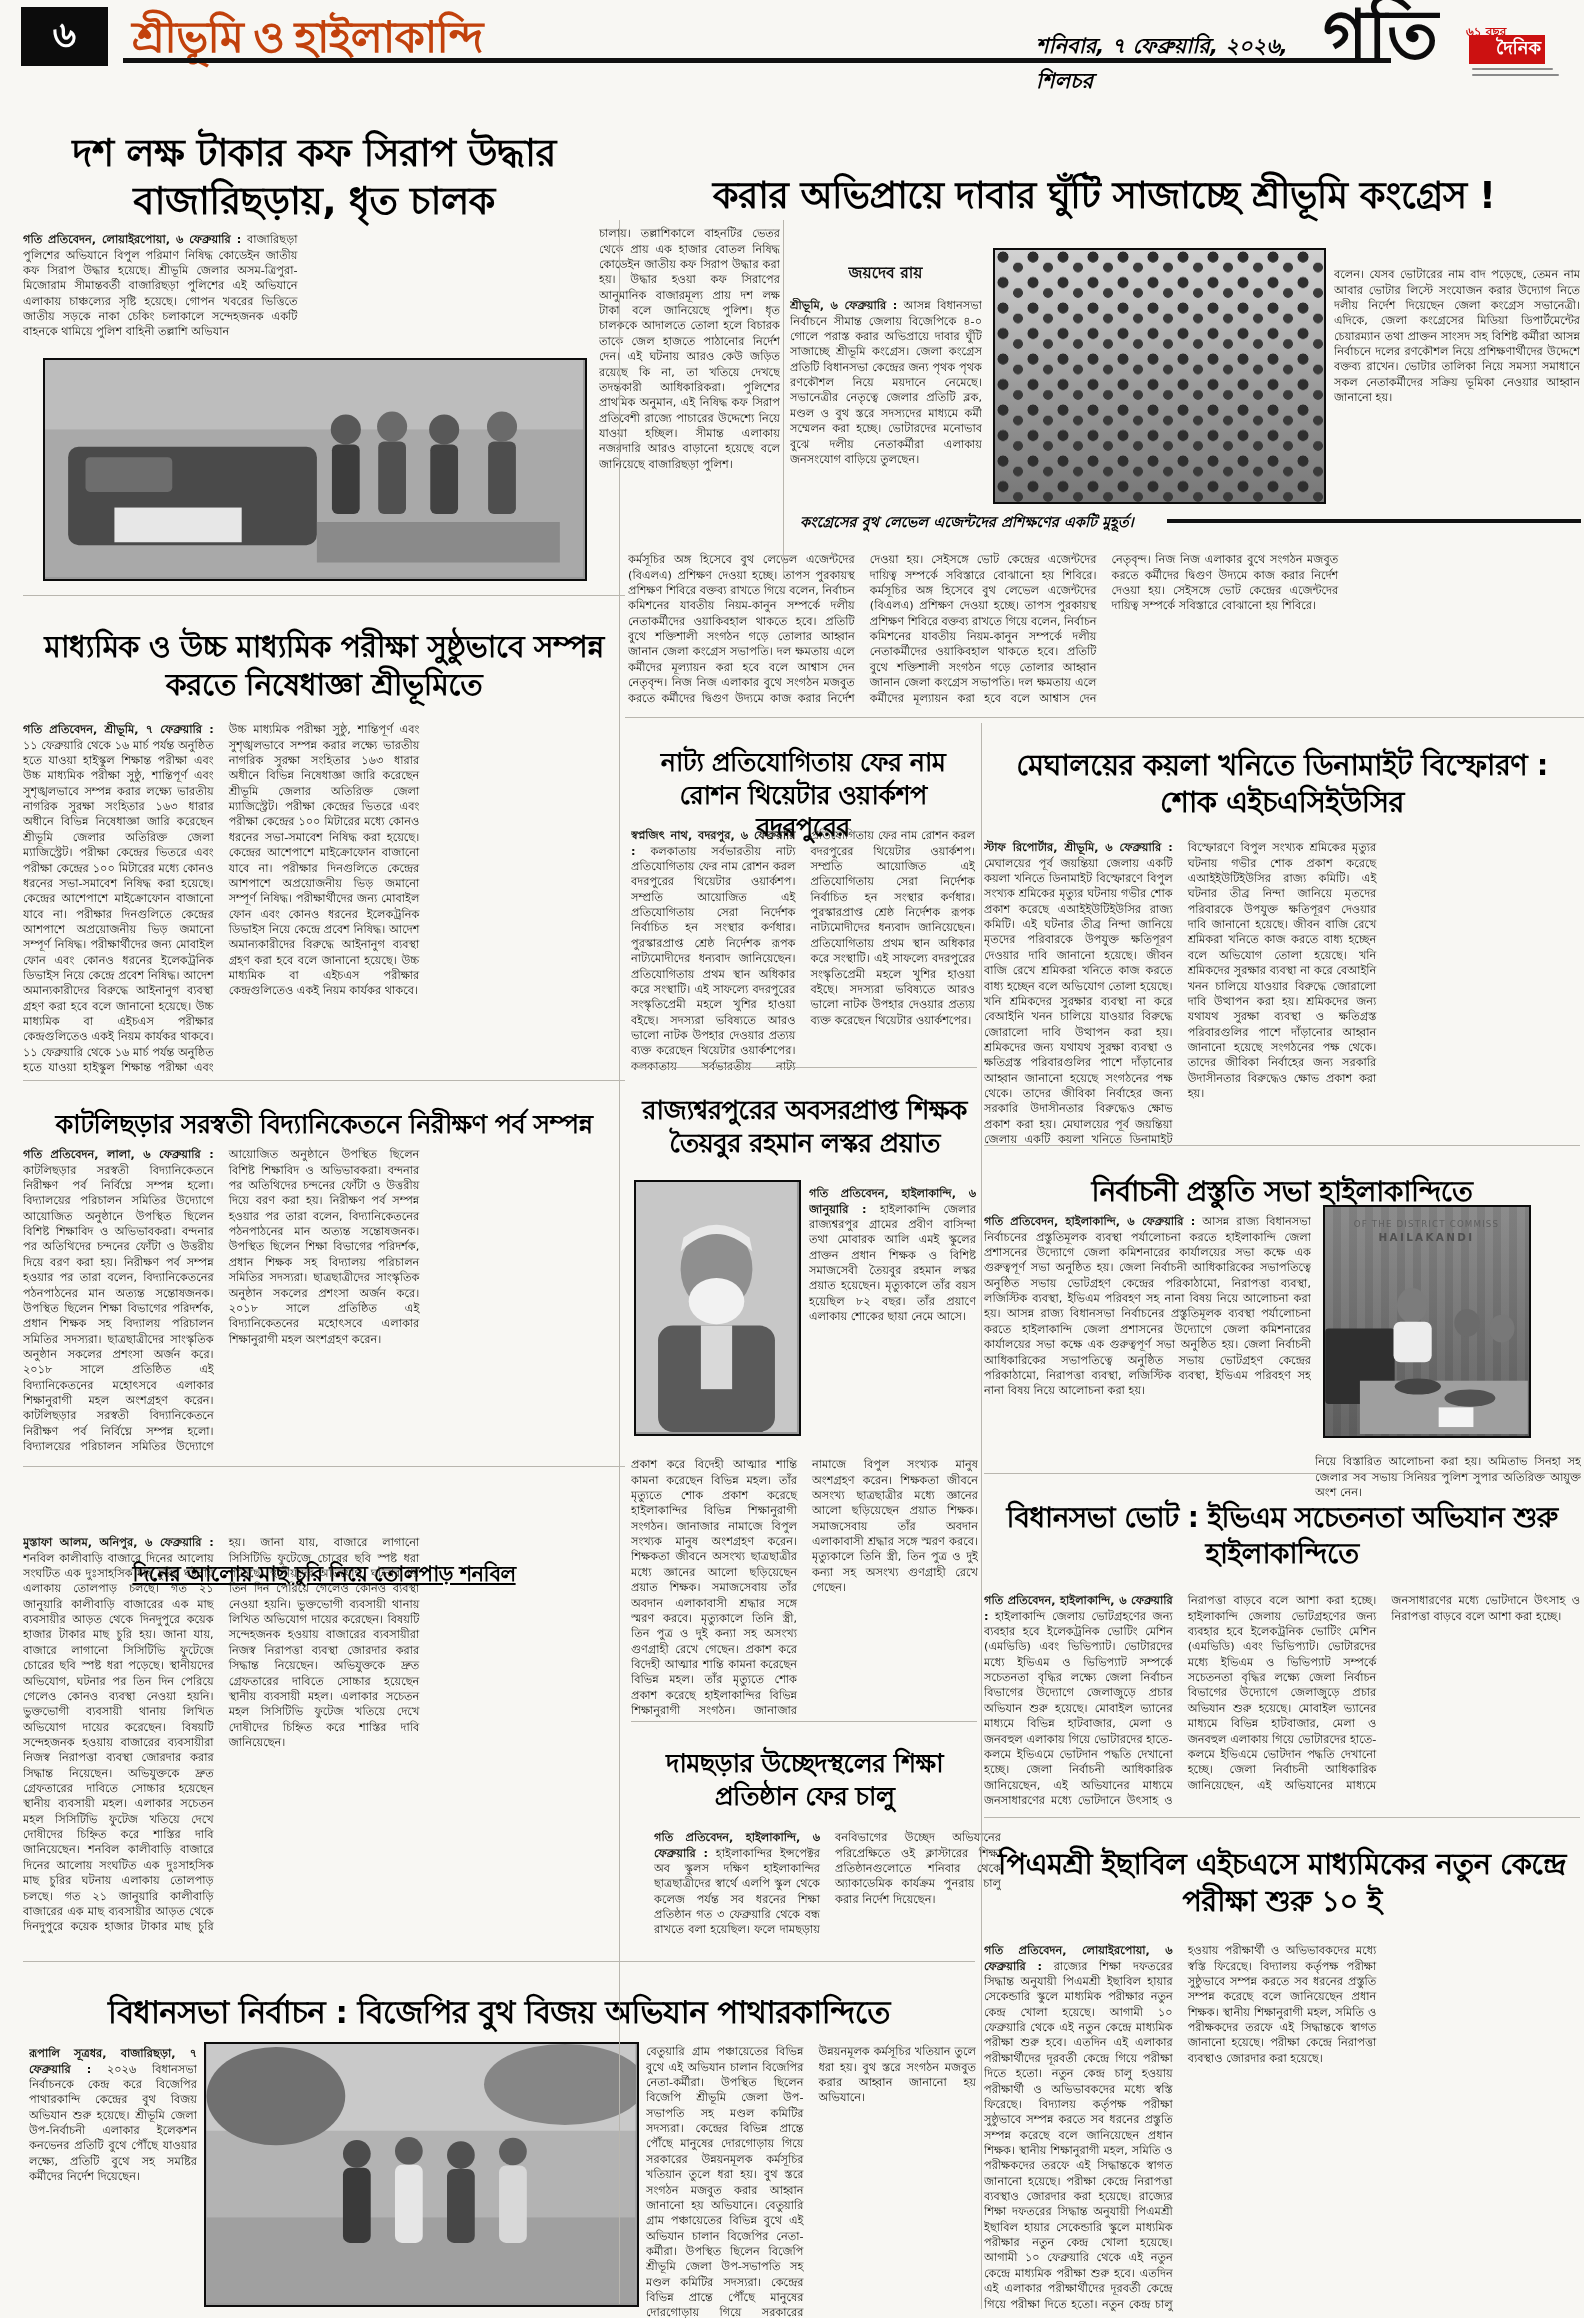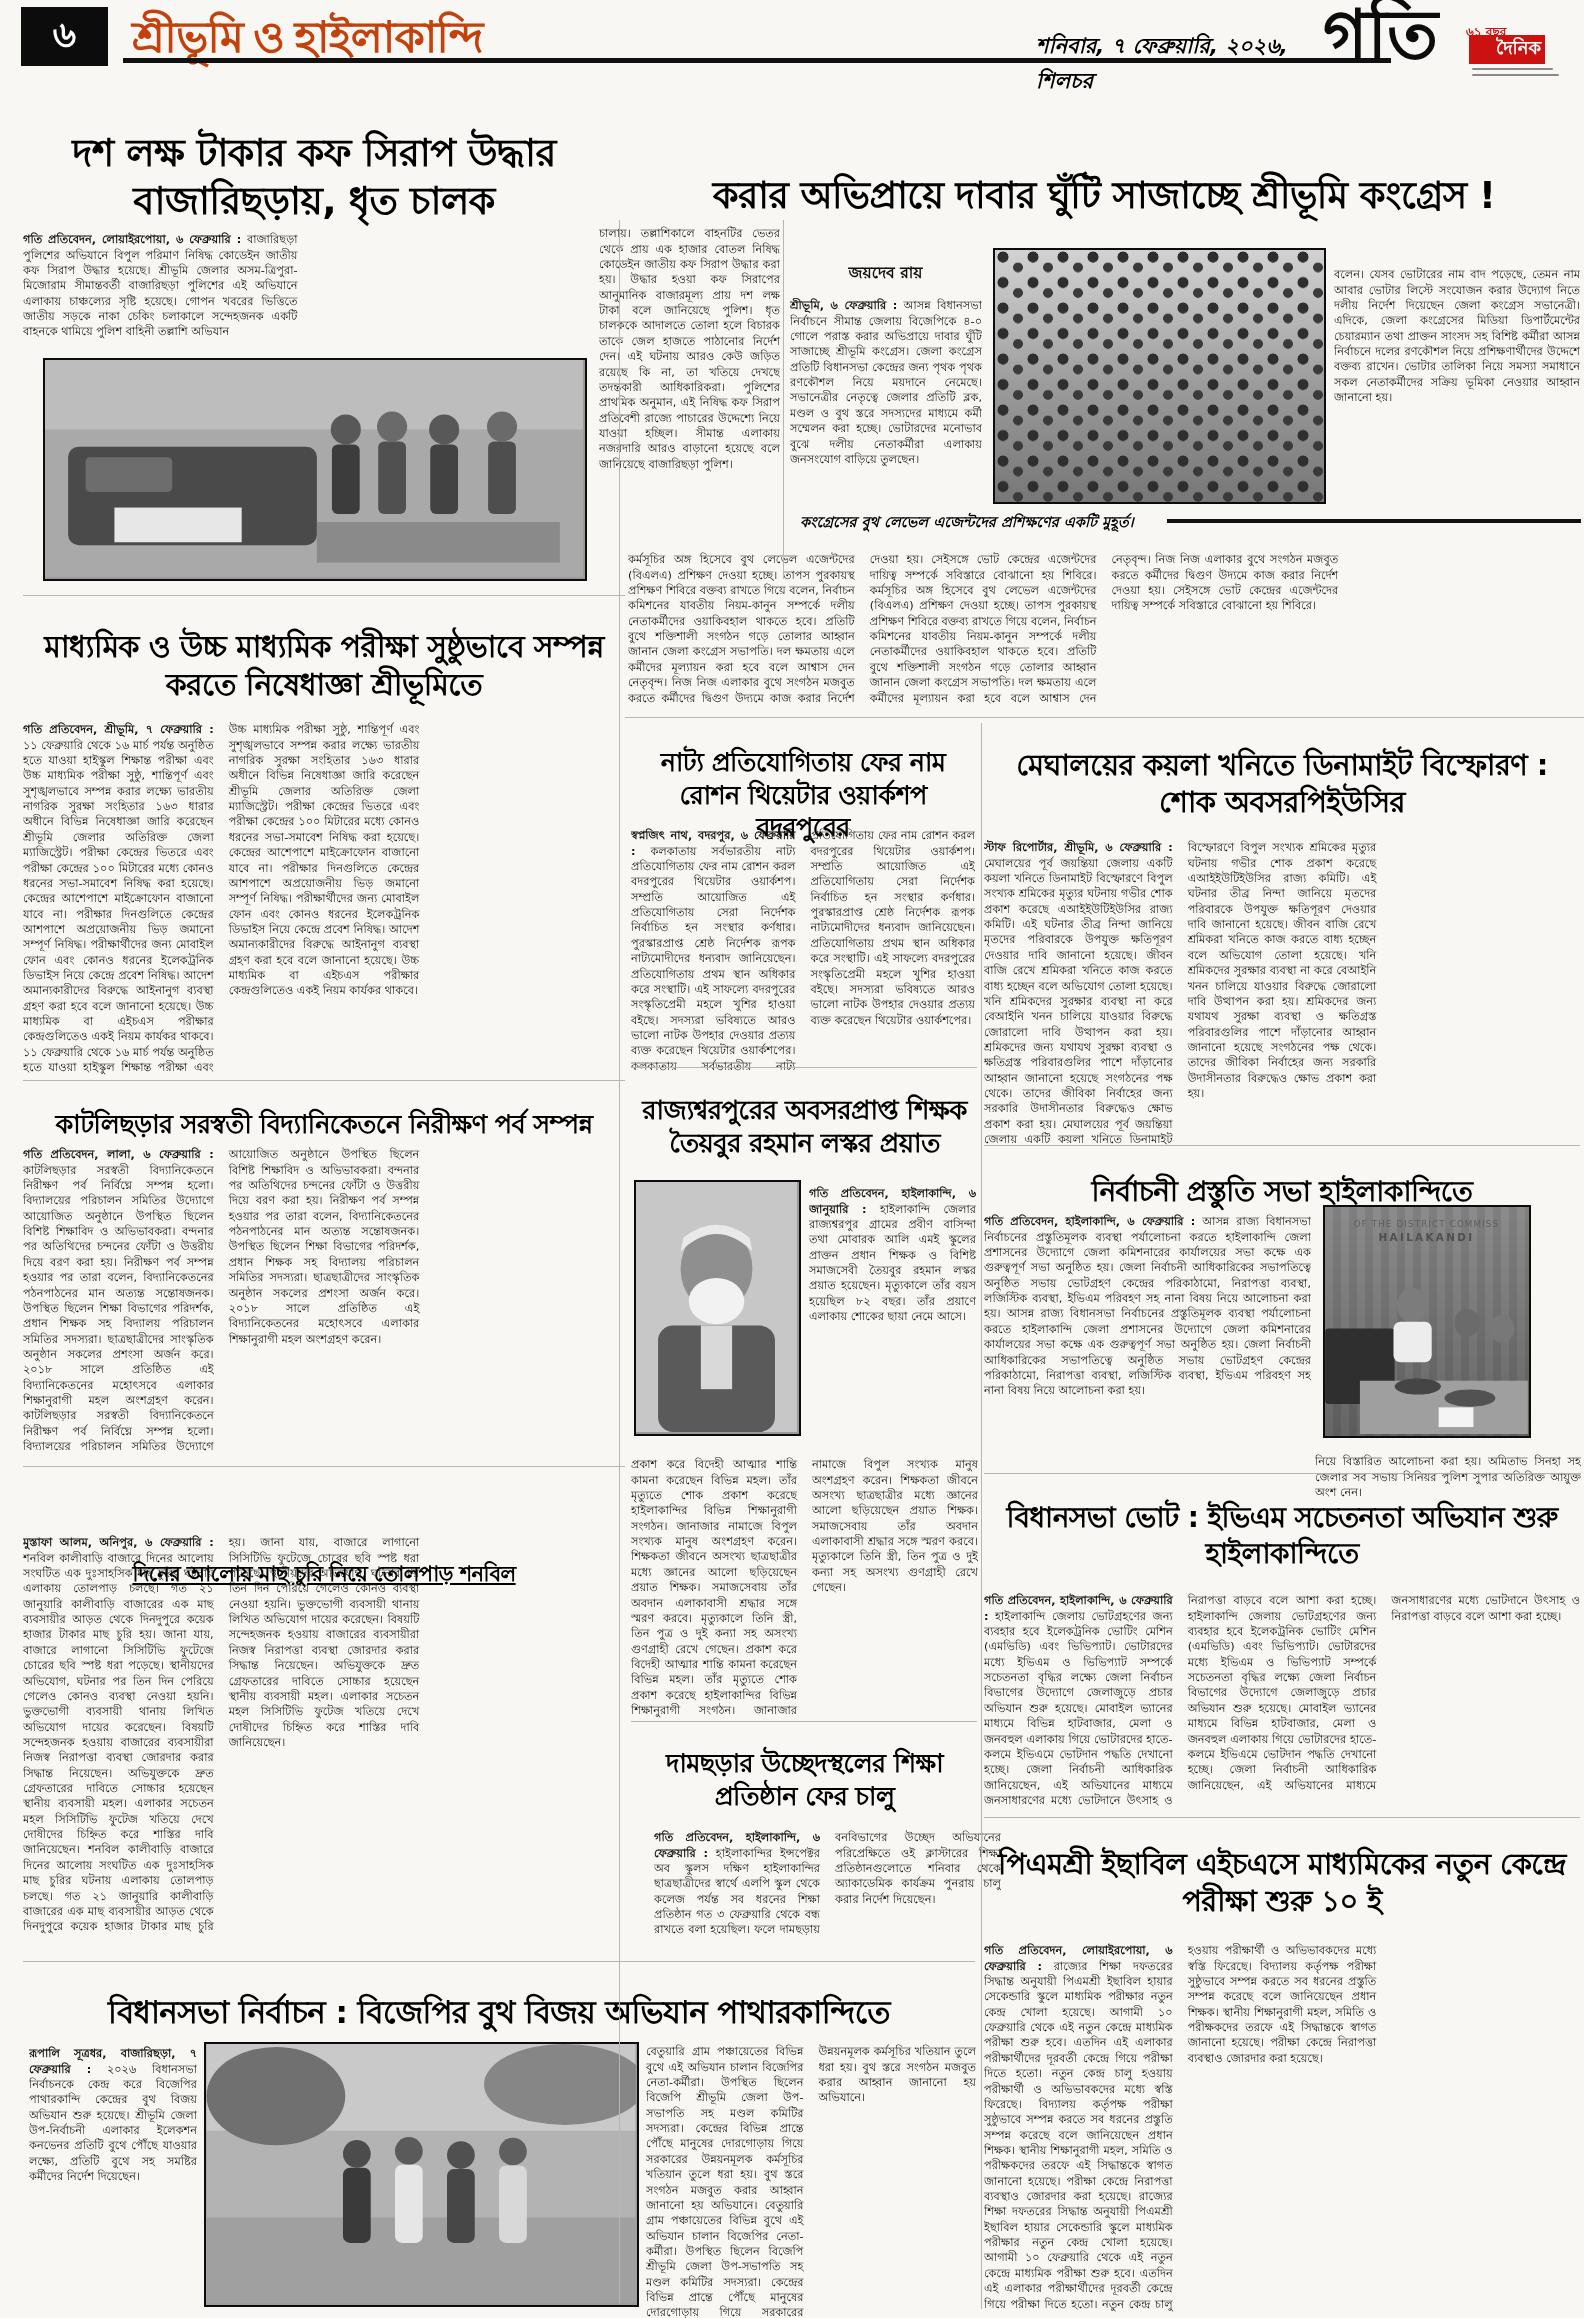--- a/index.html
+++ b/index.html
@@ -115,21 +115,21 @@
 
 <section>
   <h2 class="abs headline" style="left:631px;top:725px;width:344px;font-size:25.5px;">নাট্য প্রতিযোগিতায় ফের নাম রোশন থিয়েটার ওয়ার্কশপ বদরপুরের</h2>
   <p class="abs body-text cols-2" style="left:631px;top:817px;width:344px;height:246px;">
     <span class="byline">স্বপ্নজিৎ নাথ, বদরপুর, ৬ ফেব্রুয়ারি :</span>
     <span>কলকাতায় সর্বভারতীয় নাট্য প্রতিযোগিতায় ফের নাম রোশন করল বদরপুরের থিয়েটার ওয়ার্কশপ। সম্প্রতি আয়োজিত এই প্রতিযোগিতায় সেরা নির্দেশক নির্বাচিত হন সংস্থার কর্ণধার। পুরস্কারপ্রাপ্ত শ্রেষ্ঠ নির্দেশক রূপক নাট্যমোদীদের ধন্যবাদ জানিয়েছেন। প্রতিযোগিতায় প্রথম স্থান অধিকার করে সংস্থাটি। এই সাফল্যে বদরপুরের সংস্কৃতিপ্রেমী মহলে খুশির হাওয়া বইছে। সদস্যরা ভবিষ্যতে আরও ভালো নাটক উপহার দেওয়ার প্রত্যয় ব্যক্ত করেছেন থিয়েটার ওয়ার্কশপের। কলকাতায় সর্বভারতীয় নাট্য প্রতিযোগিতায় ফের নাম রোশন করল বদরপুরের থিয়েটার ওয়ার্কশপ। সম্প্রতি আয়োজিত এই প্রতিযোগিতায় সেরা নির্দেশক নির্বাচিত হন সংস্থার কর্ণধার। পুরস্কারপ্রাপ্ত শ্রেষ্ঠ নির্দেশক রূপক নাট্যমোদীদের ধন্যবাদ জানিয়েছেন। প্রতিযোগিতায় প্রথম স্থান অধিকার করে সংস্থাটি। এই সাফল্যে বদরপুরের সংস্কৃতিপ্রেমী মহলে খুশির হাওয়া বইছে। সদস্যরা ভবিষ্যতে আরও ভালো নাটক উপহার দেওয়ার প্রত্যয় ব্যক্ত করেছেন থিয়েটার ওয়ার্কশপের।</span>
   </p>
 </section>
 
 <section>
-  <h2 class="abs headline" style="left:984px;top:723px;width:596px;font-size:29px;">মেঘালয়ের কয়লা খনিতে ডিনামাইট বিস্ফোরণ : শোক অবসরপিইউসির</h2>
+  <h2 class="abs headline" style="left:984px;top:723px;width:596px;font-size:29px;">মেঘালয়ের কয়লা খনিতে ডিনামাইট বিস্ফোরণ : শোক এইচএসিইউসির</h2>
   <p class="abs body-text cols-3" style="left:984px;top:829px;width:596px;height:308px;">
     <span class="byline">স্টাফ রিপোর্টার, শ্রীভূমি, ৬ ফেব্রুয়ারি :</span>
     <span>মেঘালয়ের পূর্ব জয়ন্তিয়া জেলায় একটি কয়লা খনিতে ডিনামাইট বিস্ফোরণে বিপুল সংখ্যক শ্রমিকের মৃত্যুর ঘটনায় গভীর শোক প্রকাশ করেছে এআইইউটিইউসির রাজ্য কমিটি। এই ঘটনার তীব্র নিন্দা জানিয়ে মৃতদের পরিবারকে উপযুক্ত ক্ষতিপূরণ দেওয়ার দাবি জানানো হয়েছে। জীবন বাজি রেখে শ্রমিকরা খনিতে কাজ করতে বাধ্য হচ্ছেন বলে অভিযোগ তোলা হয়েছে। খনি শ্রমিকদের সুরক্ষার ব্যবস্থা না করে বেআইনি খনন চালিয়ে যাওয়ার বিরুদ্ধে জোরালো দাবি উত্থাপন করা হয়। শ্রমিকদের জন্য যথাযথ সুরক্ষা ব্যবস্থা ও ক্ষতিগ্রস্ত পরিবারগুলির পাশে দাঁড়ানোর আহ্বান জানানো হয়েছে সংগঠনের পক্ষ থেকে। তাদের জীবিকা নির্বাহের জন্য সরকারি উদাসীনতার বিরুদ্ধেও ক্ষোভ প্রকাশ করা হয়। মেঘালয়ের পূর্ব জয়ন্তিয়া জেলায় একটি কয়লা খনিতে ডিনামাইট বিস্ফোরণে বিপুল সংখ্যক শ্রমিকের মৃত্যুর ঘটনায় গভীর শোক প্রকাশ করেছে এআইইউটিইউসির রাজ্য কমিটি। এই ঘটনার তীব্র নিন্দা জানিয়ে মৃতদের পরিবারকে উপযুক্ত ক্ষতিপূরণ দেওয়ার দাবি জানানো হয়েছে। জীবন বাজি রেখে শ্রমিকরা খনিতে কাজ করতে বাধ্য হচ্ছেন বলে অভিযোগ তোলা হয়েছে। খনি শ্রমিকদের সুরক্ষার ব্যবস্থা না করে বেআইনি খনন চালিয়ে যাওয়ার বিরুদ্ধে জোরালো দাবি উত্থাপন করা হয়। শ্রমিকদের জন্য যথাযথ সুরক্ষা ব্যবস্থা ও ক্ষতিগ্রস্ত পরিবারগুলির পাশে দাঁড়ানোর আহ্বান জানানো হয়েছে সংগঠনের পক্ষ থেকে। তাদের জীবিকা নির্বাহের জন্য সরকারি উদাসীনতার বিরুদ্ধেও ক্ষোভ প্রকাশ করা হয়।</span>
   </p>
 </section>
 
 <section>
   <h2 class="abs headline" style="left:23px;top:1087px;width:602px;font-size:25.5px;">কাটলিছড়ার সরস্বতী বিদ্যানিকেতনে নিরীক্ষণ পর্ব সম্পন্ন</h2>
   <p class="abs body-text cols-3" style="left:23px;top:1136px;width:602px;height:320px;">
     <span class="byline">গতি প্রতিবেদন, লালা, ৬ ফেব্রুয়ারি :</span>

